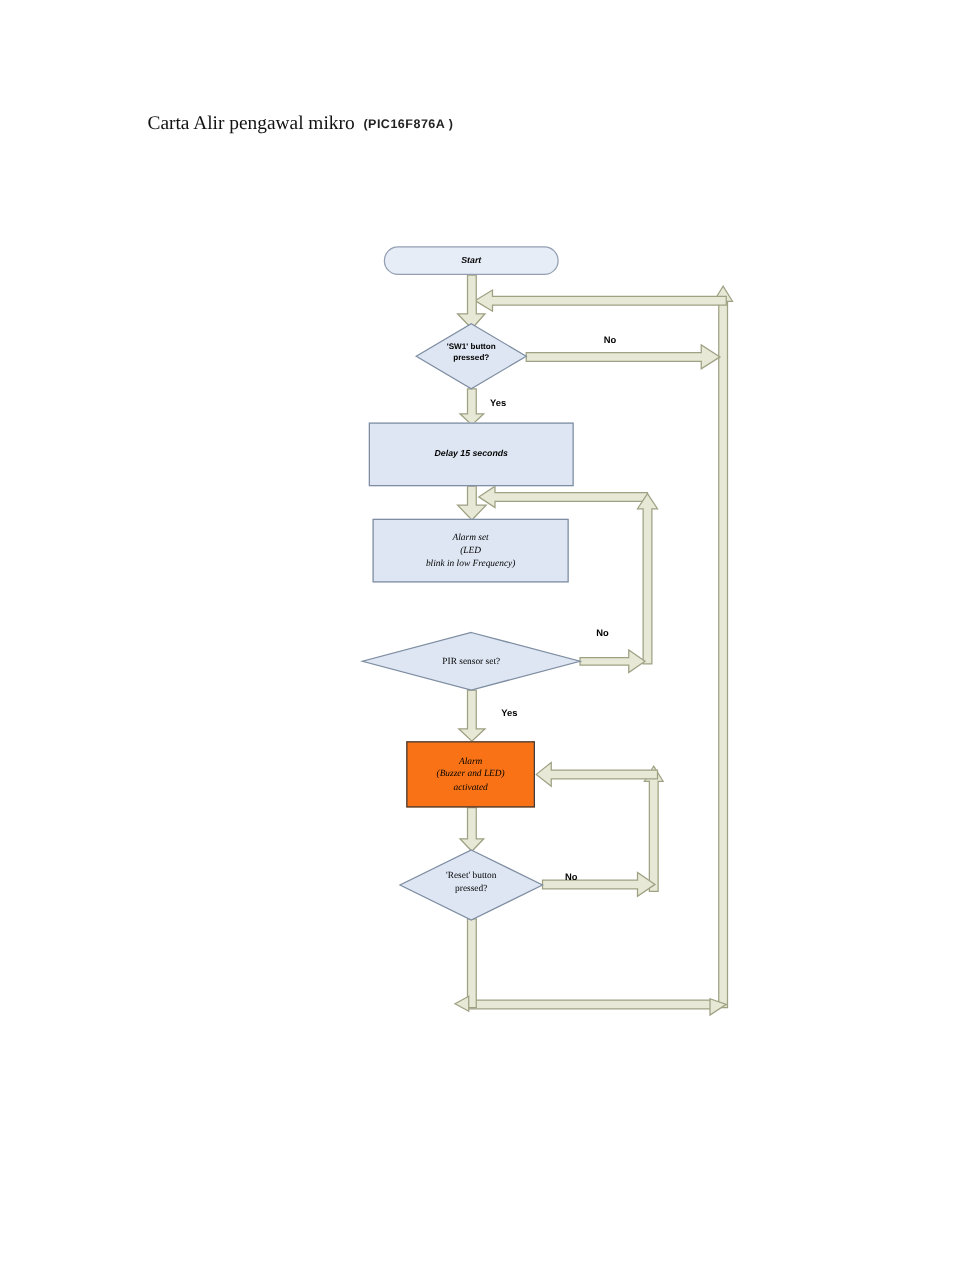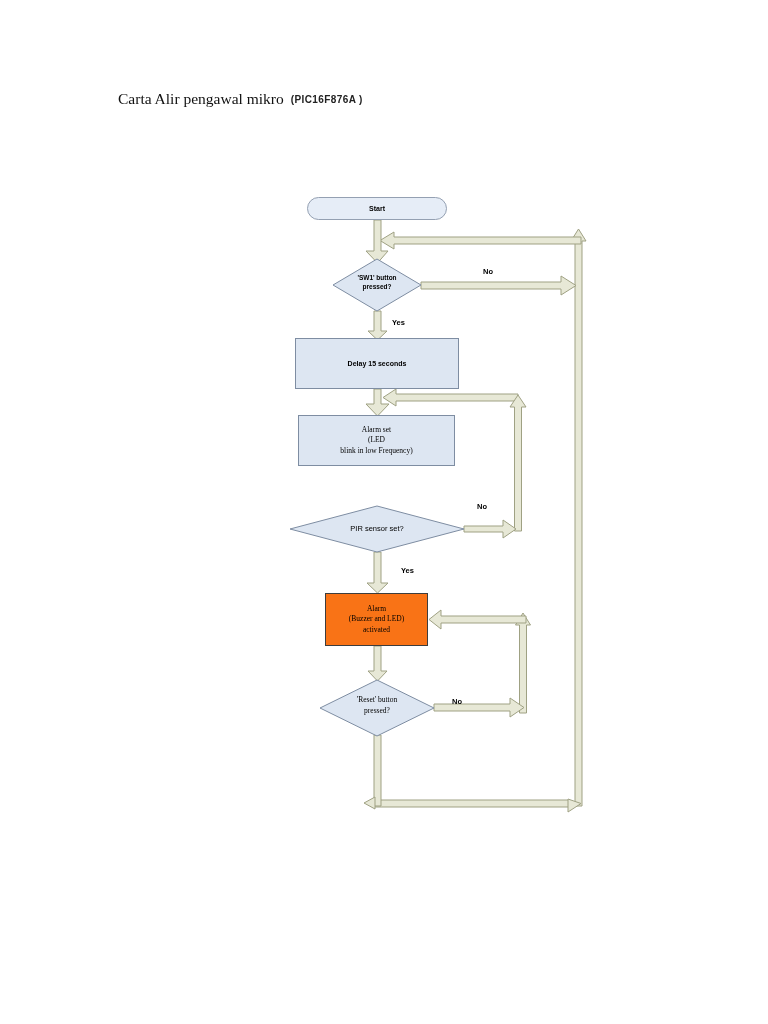--- a/index.html
+++ b/index.html
@@ -18,21 +18,21 @@
   .title-chip {
     font-family:"Liberation Sans", sans-serif; font-size:10px; font-weight:bold;
     letter-spacing:0.4px; color:#222;
   }
   .connector-layer { position:absolute; left:0; top:0; }
   .conn { fill:var(--connector-fill); stroke:var(--connector-border); stroke-width:1; stroke-linejoin:miter; }
   .diamond { fill:var(--node-fill); stroke:var(--node-border); stroke-width:1; }
   .node {
     position:absolute; box-sizing:border-box;
     display:flex; align-items:center; justify-content:center;
-    text-align:center; white-space:pre-line; line-height:1.4;
+    text-align:center; white-space:pre-line; line-height:1.4;font-style:italic;
   }
   .process { background:var(--node-fill); border:1px solid var(--node-border); }
   #node-start {
     left:307px; top:197px; width:140px; height:23px; border-radius:11.5px;
     background:#e6edf7; border:1.2px solid #94a0b2;
     font-size:7px; font-weight:bold;
   }
   #node-delay {
     left:295px; top:338px; width:164px; height:51px;
     font-size:7px; font-weight:bold;
@@ -43,21 +43,21 @@
   }
   #node-alarm-activated {
     left:325px; top:593px; width:103px; height:53px;
     background:#f97316; border:1.5px solid var(--dark-border);
     font-family:"Liberation Serif", serif; font-size:7.5px;
   }
   .diamond-label {
     position:absolute; text-align:center; white-space:pre-line; line-height:1.45;
   }
   #label-sw1 { left:337px; top:273px; width:80px; font-size:6.5px; font-weight:bold; }
-  #label-pir { left:327px; top:524px; width:100px; font-family:Liberation Sans, sans-serif; font-size:7.5px; }
+  #label-pir { left:327px; top:524px; width:100px; font-family:Liberation Serif, serif; font-size:7.5px; }
   #label-reset { left:332px; top:695px; width:90px; font-family:"Liberation Serif", serif; font-size:7.5px; }
   .flow-label { position:absolute; font-size:7.5px; font-weight:bold; }
   #flow-yes1 { left:392px; top:318px; }
   #flow-no1  { left:483px; top:267px; }
   #flow-no2  { left:477px; top:502px; }
   #flow-yes2 { left:401px; top:566px; }
   #flow-no3  { left:452px; top:697px; }
 </style>
 </head>
 <body>

